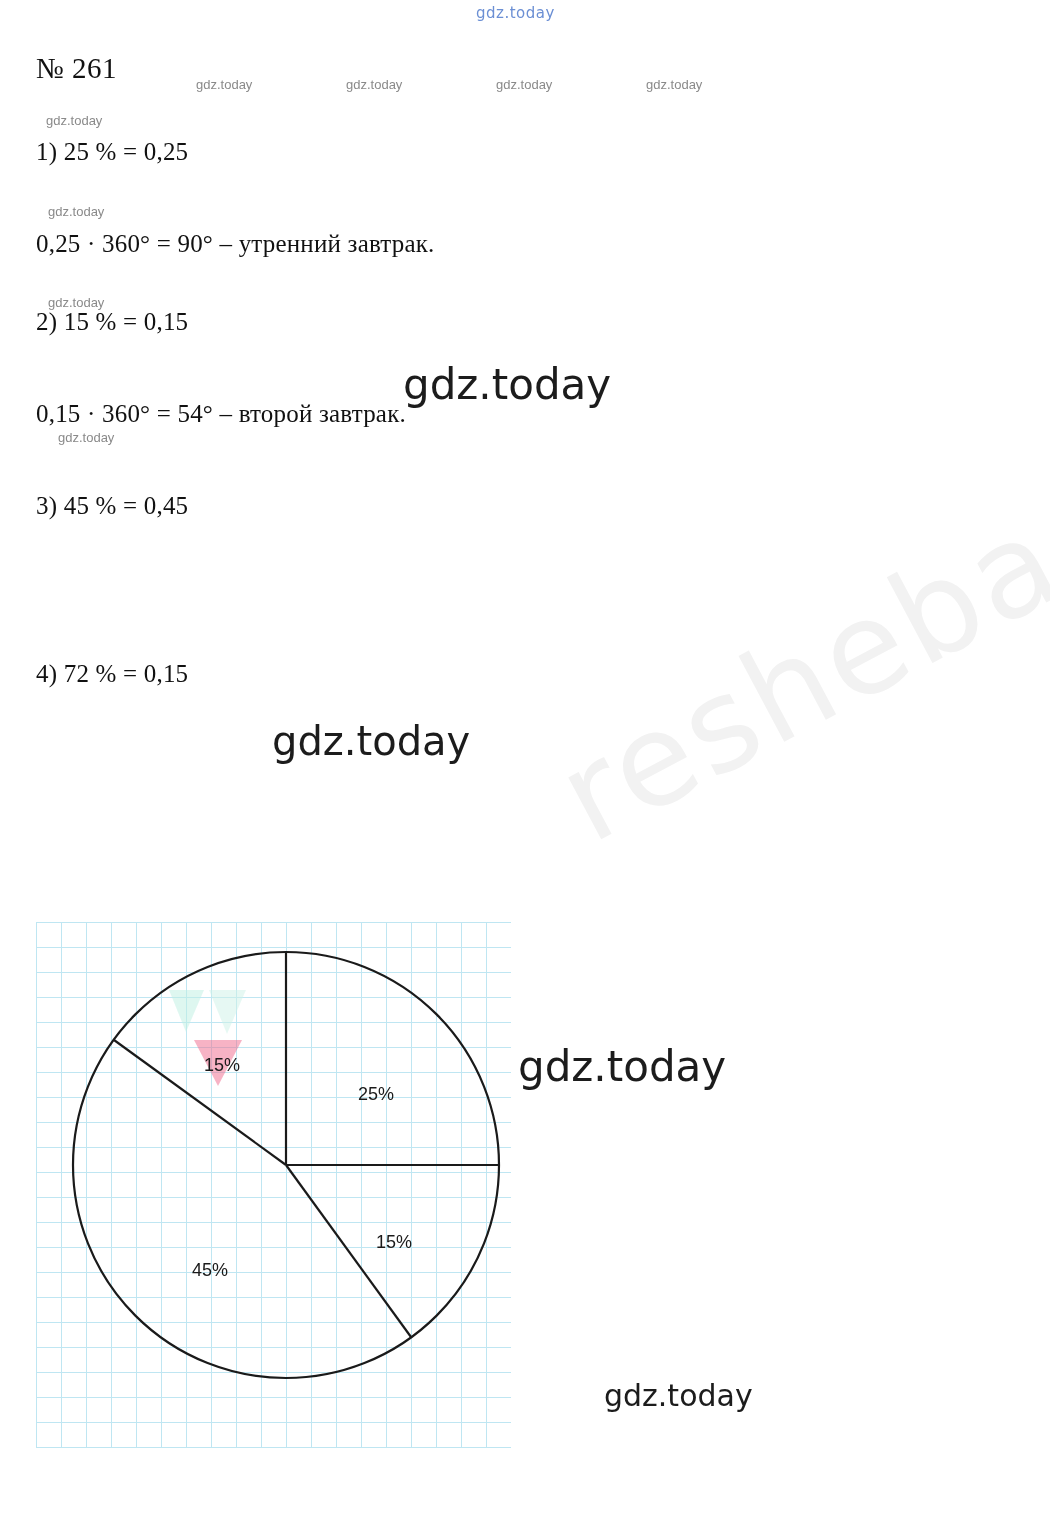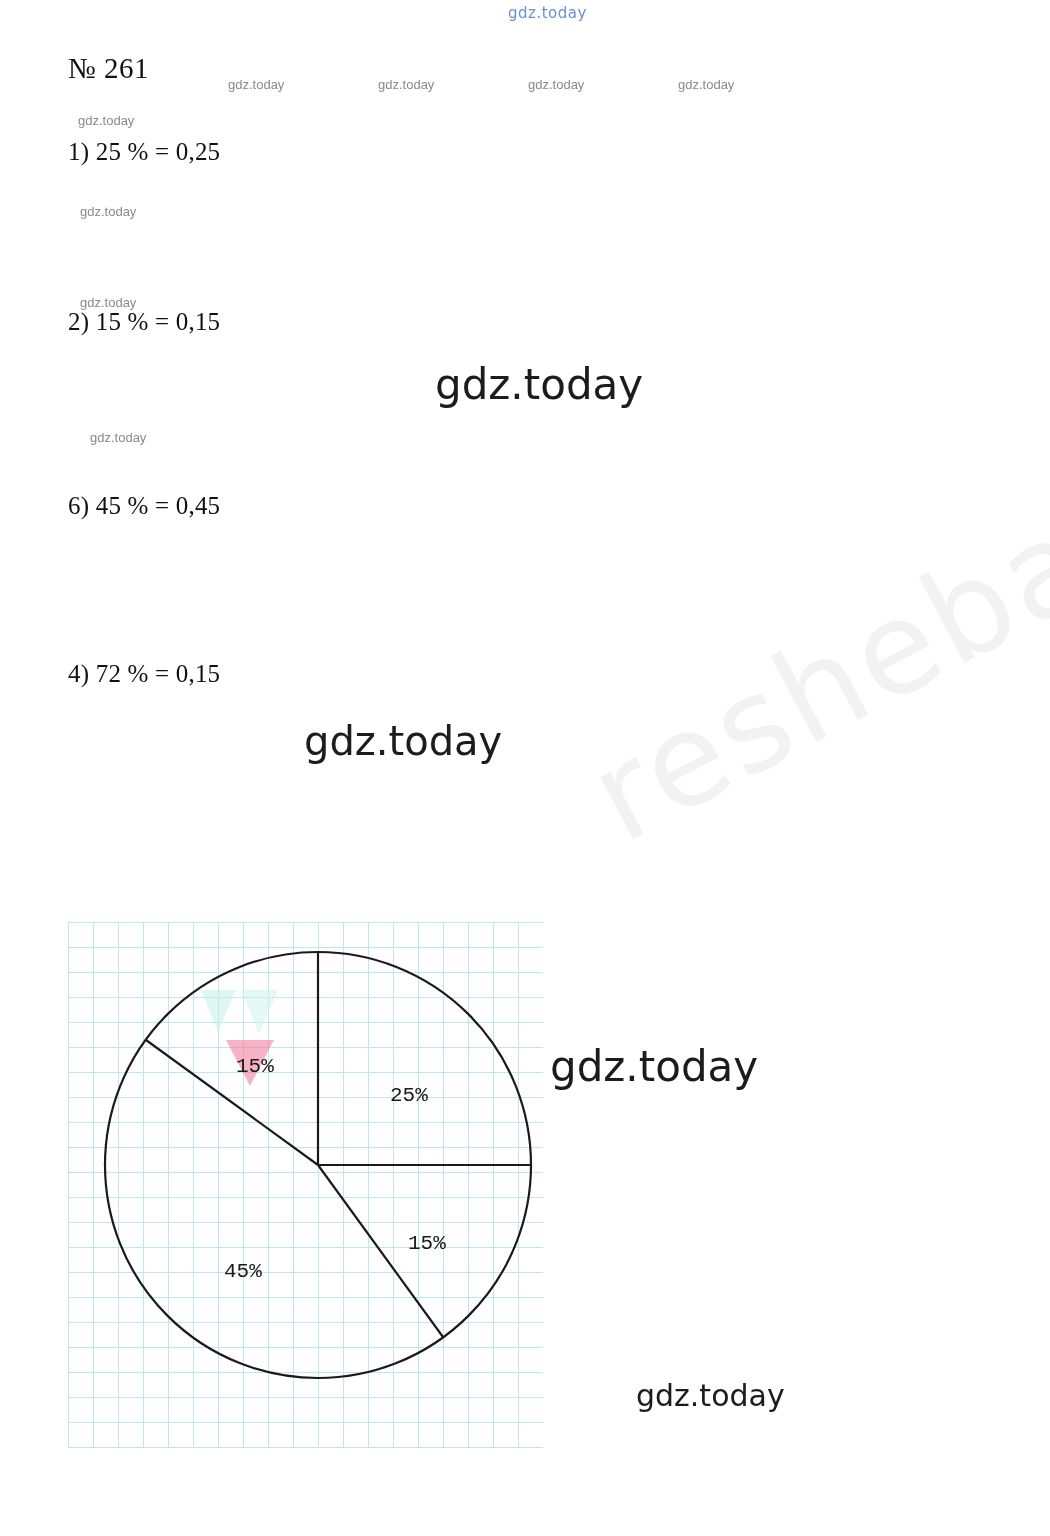--- a/index.html
+++ b/index.html
@@ -12,21 +12,20 @@
     height: 1536px;
     position: relative;
     overflow: hidden;
     font-family: "Liberation Serif", serif;
     color: #111;
   }
 
   .page {
     position: absolute;
     inset: 0;
-    margin-left: 32px;
   }
 
   
   .wm-top {
     position: absolute;
     left: 476px;
     top: 4px;
     font-family: "DejaVu Sans", sans-serif;
     font-size: 15px;
     color: #6b8fd4;
@@ -97,22 +96,22 @@
   }
 
   .pie-svg {
     position: absolute;
     left: 0;
     top: 0;
   }
 
   .pie-label {
     position: absolute;
-    font-family: Liberation Mono, monospace;
-    font-size: 21px;
+    font-family: Liberation Sans, sans-serif;
+    font-size: 18px;
     color: #1a1a1a;
   }
 
   .grid-logo {
     position: absolute;
     left: 128px;
     top: 60px;
     width: 110px;
     height: 120px;
     opacity: 0.5;
@@ -132,22 +131,24 @@
   <div class="wm-small" style="left:196px; top:77px;">gdz.today</div>
   <div class="wm-small" style="left:346px; top:77px;">gdz.today</div>
   <div class="wm-small" style="left:496px; top:77px;">gdz.today</div>
   <div class="wm-small" style="left:646px; top:77px;">gdz.today</div>
   <div class="wm-small" style="left:46px;  top:113px;">gdz.today</div>
   <div class="wm-small" style="left:48px;  top:204px;">gdz.today</div>
   <div class="wm-small" style="left:48px;  top:295px;">gdz.today</div>
   <div class="wm-small" style="left:58px;  top:430px;">gdz.today</div>
 
   <div class="line" style="top:138px;">1) 25 % = 0,25</div>
+  <div class="line" style="top:230px;">0,25 · 360° = 90° – утренний завтрак.</div>
   <div class="line" style="top:308px;text-align:center;">2) 15 % = 0,15</div>
-  <div class="line" style="top:492px;">6) 45 % = 0,45</div>
+  <div class="line" style="top:400px;">0,15 · 360° = 54° – второй завтрак.</div>
+  <div class="line" style="top:492px;">3) 45 % = 0,45</div>
   <div class="line" style="top:660px;">4) 72 % = 0,15</div>
 
   <div class="wm-big" style="left:403px; top:360px; font-size:42px;">gdz.today</div>
   <div class="wm-big" style="left:272px; top:718px; font-size:40px;">gdz.today</div>
   <div class="wm-big" style="left:518px; top:1042px; font-size:42px;">gdz.today</div>
   <div class="wm-big" style="left:88px;  top:1165px; font-size:30px;">gdz.today</div>
   <div class="wm-big" style="left:264px; top:1380px; font-size:30px;">gdz.today</div>
   <div class="wm-big" style="left:604px; top:1378px; font-size:30px;">gdz.today</div>
 
   <div class="grid-wrap">

